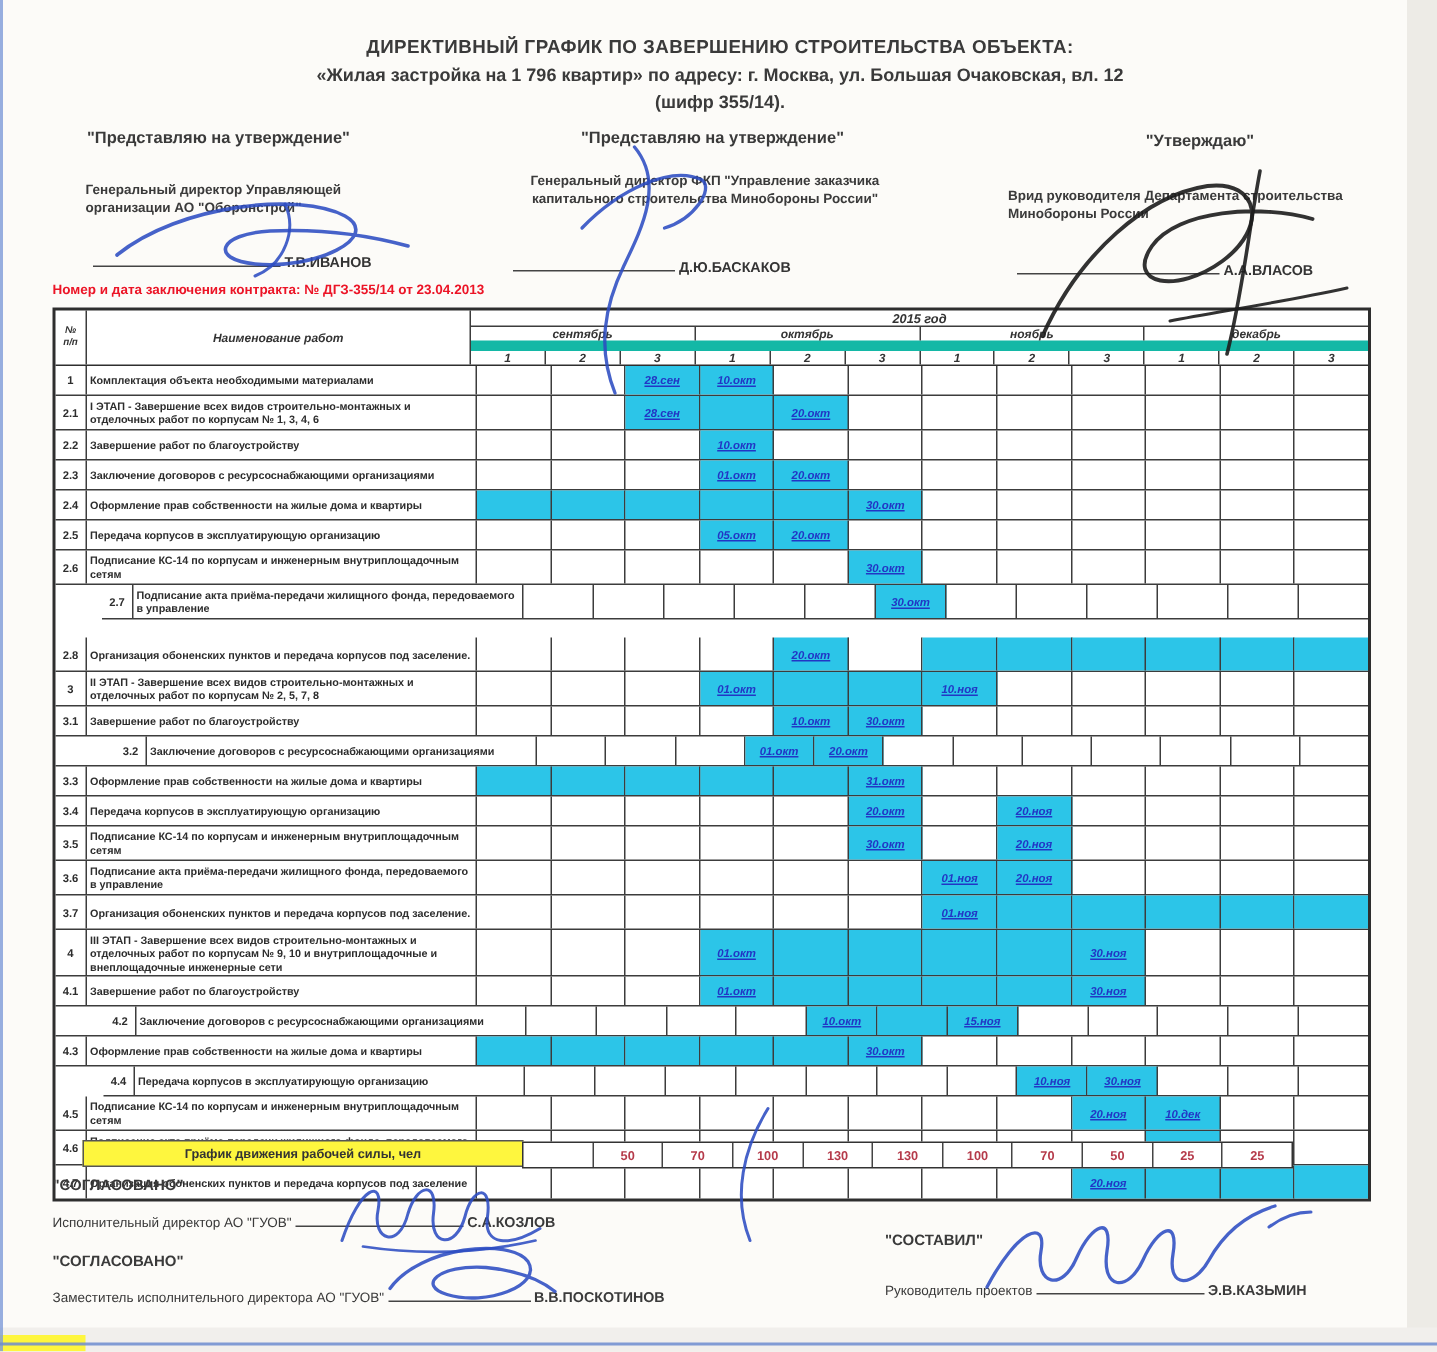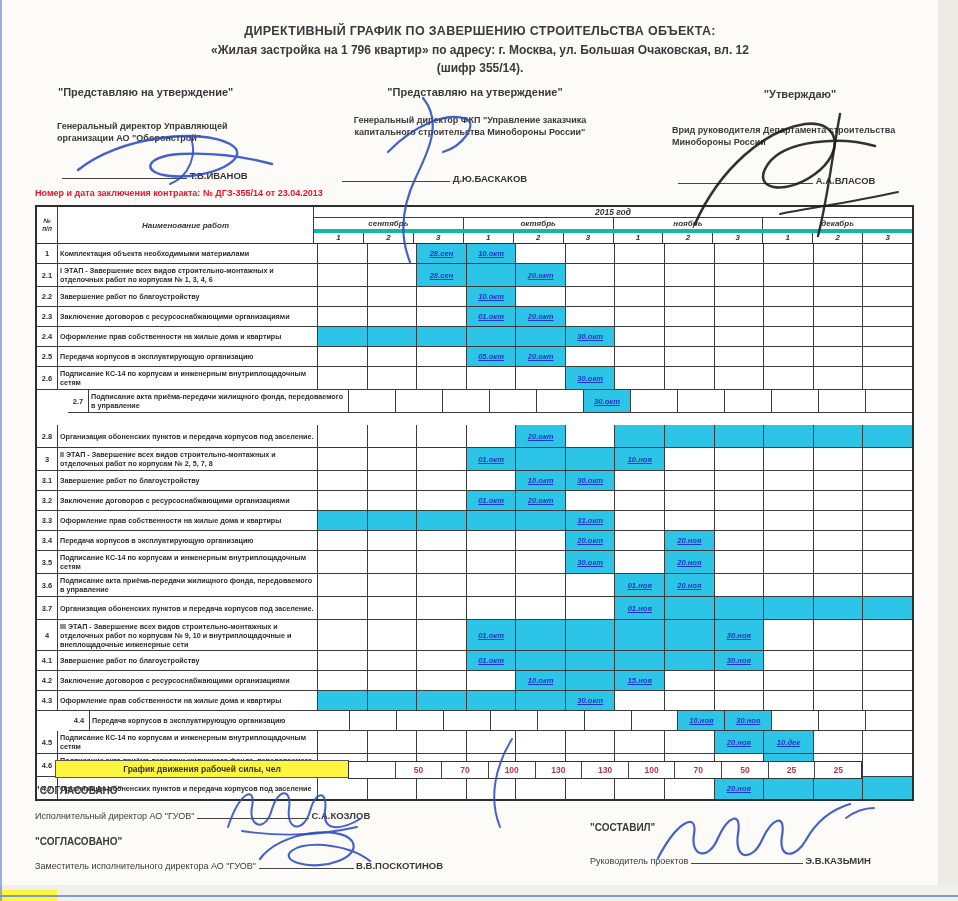--- a/index.html
+++ b/index.html
@@ -22,21 +22,21 @@
 
   .contract{position:absolute;left:35px;top:188px;font-size:9px;font-weight:700;color:var(--contract-red);}
 
   
   .gtable{position:absolute;left:35px;top:205px;width:875px;border:2px solid #2e2e2e;background:#fff;}
   .thead{display:flex;height:36px;border-bottom:1.5px solid #2e2e2e;font-style:italic;font-weight:700;color:#333;}
   .th-num{width:20px;border-right:1px solid #3c3c3c;font-size:6.5px;display:flex;align-items:center;justify-content:center;text-align:center;white-space:pre-line;line-height:8px;}
   .th-name{width:255px;border-right:1px solid #3c3c3c;font-size:8px;display:flex;align-items:center;justify-content:center;}
   .th-dates{flex:1;display:flex;flex-direction:column;}
   .th-year{height:12px;border-bottom:1px solid #3c3c3c;font-size:8.5px;display:flex;align-items:center;justify-content:center;}
-  .th-months{height:12px;border-bottom:4px solid #14b8a6;display:flex;}
+  .th-months{height:12px;border-bottom:7px solid #14b8a6;display:flex;}
   .th-months div{flex:1;border-right:1px solid #3c3c3c;font-size:8px;display:flex;align-items:center;justify-content:center;}
   .th-months div:last-child{border-right:none;}
   .th-weeks{height:12px;display:flex;}
   .th-weeks div{flex:1;border-right:1px solid #3c3c3c;font-size:8px;display:flex;align-items:center;justify-content:center;}
   .th-weeks div:last-child{border-right:none;}
 
   .trow{display:flex;border-bottom:1px solid #3c3c3c;}
   .trow:last-child{border-bottom:none;}
   .td-num{width:20px;border-right:1px solid #3c3c3c;font-size:7.5px;font-weight:700;display:flex;align-items:center;justify-content:center;}
   .td-name{width:255px;border-right:1px solid #3c3c3c;font-size:7.2px;font-weight:700;line-height:9px;padding:1px 2px;display:flex;align-items:center;}
@@ -331,21 +331,21 @@
         <div class="td-cell fill">
           <span class="dl">30.окт</span>
         </div>
         <div class="td-cell"></div>
         <div class="td-cell"></div>
         <div class="td-cell"></div>
         <div class="td-cell"></div>
         <div class="td-cell"></div>
         <div class="td-cell"></div>
       </div>
-      <div class="trow" style="height: 19px;">
+      <div class="trow" style="height: 19px; padding-left: 40px;">
         <div class="td-num">3.2</div>
         <div class="td-name">Заключение договоров с ресурсоснабжающими организациями</div>
         <div class="td-cell"></div>
         <div class="td-cell"></div>
         <div class="td-cell"></div>
         <div class="td-cell fill">
           <span class="dl">01.окт</span>
         </div>
         <div class="td-cell fill">
           <span class="dl">20.окт</span>
@@ -487,21 +487,21 @@
         <div class="td-cell fill"></div>
         <div class="td-cell fill"></div>
         <div class="td-cell fill"></div>
         <div class="td-cell fill">
           <span class="dl">30.ноя</span>
         </div>
         <div class="td-cell"></div>
         <div class="td-cell"></div>
         <div class="td-cell"></div>
       </div>
-      <div class="trow" style="height: 19px;">
+      <div class="trow" style="height: 19px; padding-left: 33px;">
         <div class="td-num">4.2</div>
         <div class="td-name">Заключение договоров с ресурсоснабжающими организациями</div>
         <div class="td-cell"></div>
         <div class="td-cell"></div>
         <div class="td-cell"></div>
         <div class="td-cell"></div>
         <div class="td-cell fill">
           <span class="dl">10.окт</span>
         </div>
         <div class="td-cell fill"></div>

